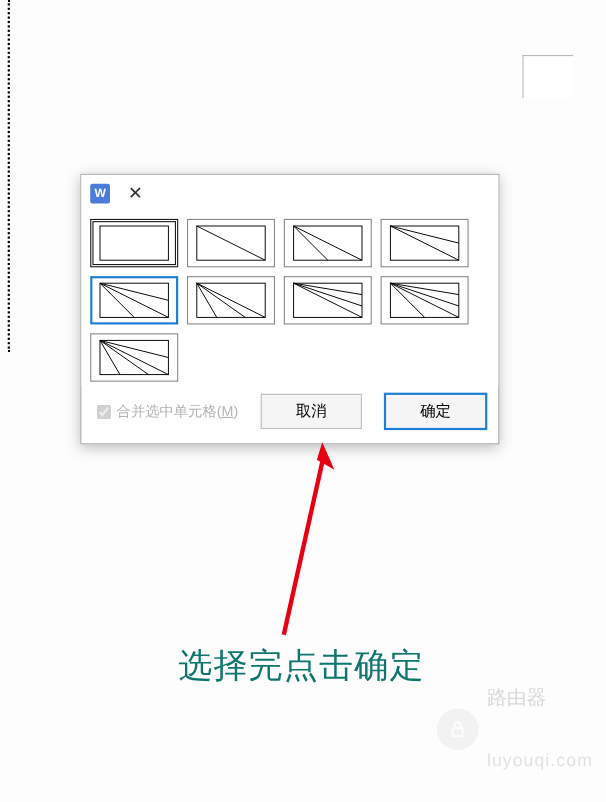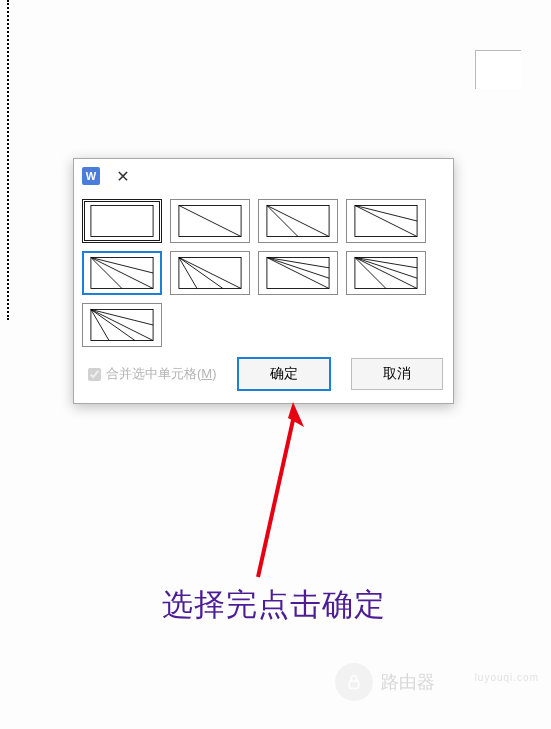--- a/index.html
+++ b/index.html
@@ -159,21 +159,21 @@
     width: 90px;
     height: 185px;
     overflow: visible;
   }
 
   .annotation {
     position: absolute;
     left: 162px;
     top: 584px;
     font-size: 31px;
-    color: #4c1d95;
+    color: #0f766e;
     letter-spacing: 1px;
   }
 
   
   .watermark {
     position: absolute;
     right: 12px;
     bottom: 28px;
     display: flex;
     align-items: center;
@@ -184,28 +184,28 @@
     width: 38px;
     height: 38px;
     border-radius: 50%;
     background: #d7d7d7;
     display: inline-flex;
     align-items: center;
     justify-content: center;
   }
   .watermark .wm-text {
     display: flex;
-    flex-direction: row;
+    flex-direction: column;
     color: #777;
     font-size: 18px;
     line-height: 1.05;
     gap: 40px;
   }
   .watermark .wm-sub {
-    font-size: 10px;
+    font-size: 16px;
     letter-spacing: 1px;
     color: #9a9a9a;
   }
 </style>
 </head>
 <body>
 
 <div class="doc-bg">
   <div class="dotted-edge de-left"></div>
   <div class="small-rect"></div>
@@ -292,25 +292,25 @@
     </div>
   </div>
 
   <div class="bottom-row">
     <label class="merge-check">
       <input type="checkbox" checked="" disabled="" style="">
       <span>
         <span>合并选中单元格(</span><span class="underline-key">M</span><span>)</span>
       </span>
     </label>
+    <div class="btn">
+      <span>取消</span>
+    </div>
     <div class="btn primary">
       <span>确定</span>
-    </div>
-    <div class="btn">
-      <span>取消</span>
     </div>
   </div>
 </div>
 
 <svg class="arrow-svg" viewBox="0 0 90 185">
   <defs></defs>
   <line x1="40" y1="175" x2="75" y2="18" stroke="#e60012" stroke-width="4"></line>
   <polygon points="75,0 86,25 70,16" fill="#e60012"></polygon>
 </svg>
 

